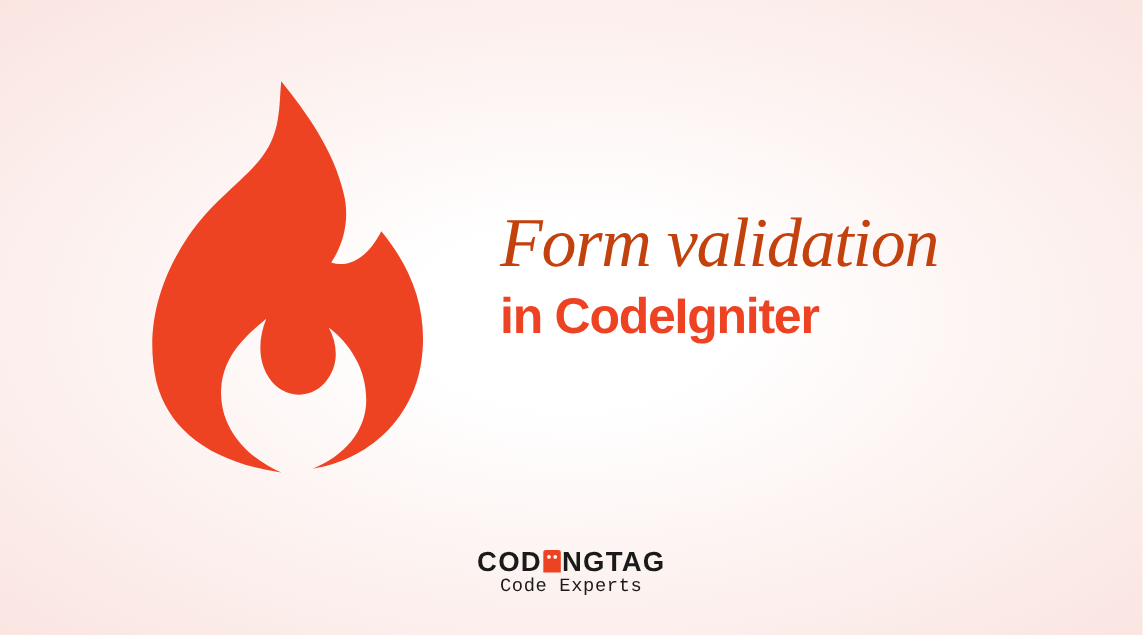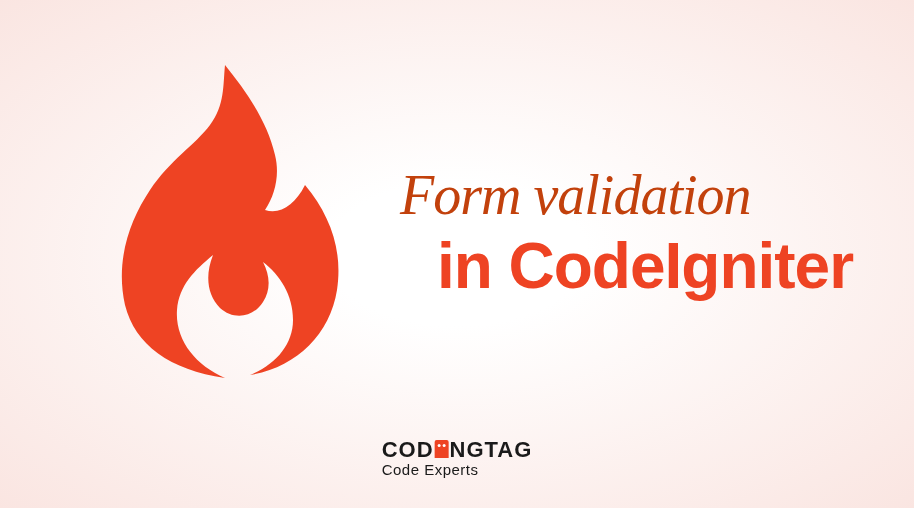--- a/index.html
+++ b/index.html
@@ -35,35 +35,34 @@
     .title-line1 {
       font-size: 56px;
       color: #c2410c;
       font-weight: normal;
       font-style: italic;
       font-family: Georgia, "Times New Roman", serif;
       line-height: 1.1;
       letter-spacing: -1px;
     }
     .title-line2 {
-      font-size: 64px;
+      font-size: 40px;
       color: #ee4323;
       font-weight: bold;
       font-family: Arial, Helvetica, sans-serif;
       line-height: 1.1;
       letter-spacing: -1px;
       margin-top: 4px;
-      text-align: center;
     }
     .logo-container {
       position: absolute;
       left: 50%;
       transform: translateX(-50%);
       bottom: 30px;
-      text-align: left;
+      text-align: center;
     }
     .logo-main {
       font-family: Arial, Helvetica, sans-serif;
       font-weight: bold;
       font-size: 22px;
       letter-spacing: 1px;
       color: #1a1a1a;
     }
     .logo-i-shape {
       display: inline-block;
@@ -90,21 +89,21 @@
       content: '';
       position: absolute;
       right: 3px;
       top: 4px;
       width: 3px;
       height: 3px;
       background: #fff;
       border-radius: 50%;
     }
     .logo-tagline {
-      font-family: Liberation Sans, sans-serif;
+      font-family: Liberation Mono, monospace;
       font-size: 15px;
       color: #1a1a1a;
       margin-top: -2px;
       letter-spacing: 0.5px;
     }
   </style>
 </head>
 <body>
 
 <div class="flame-container">

